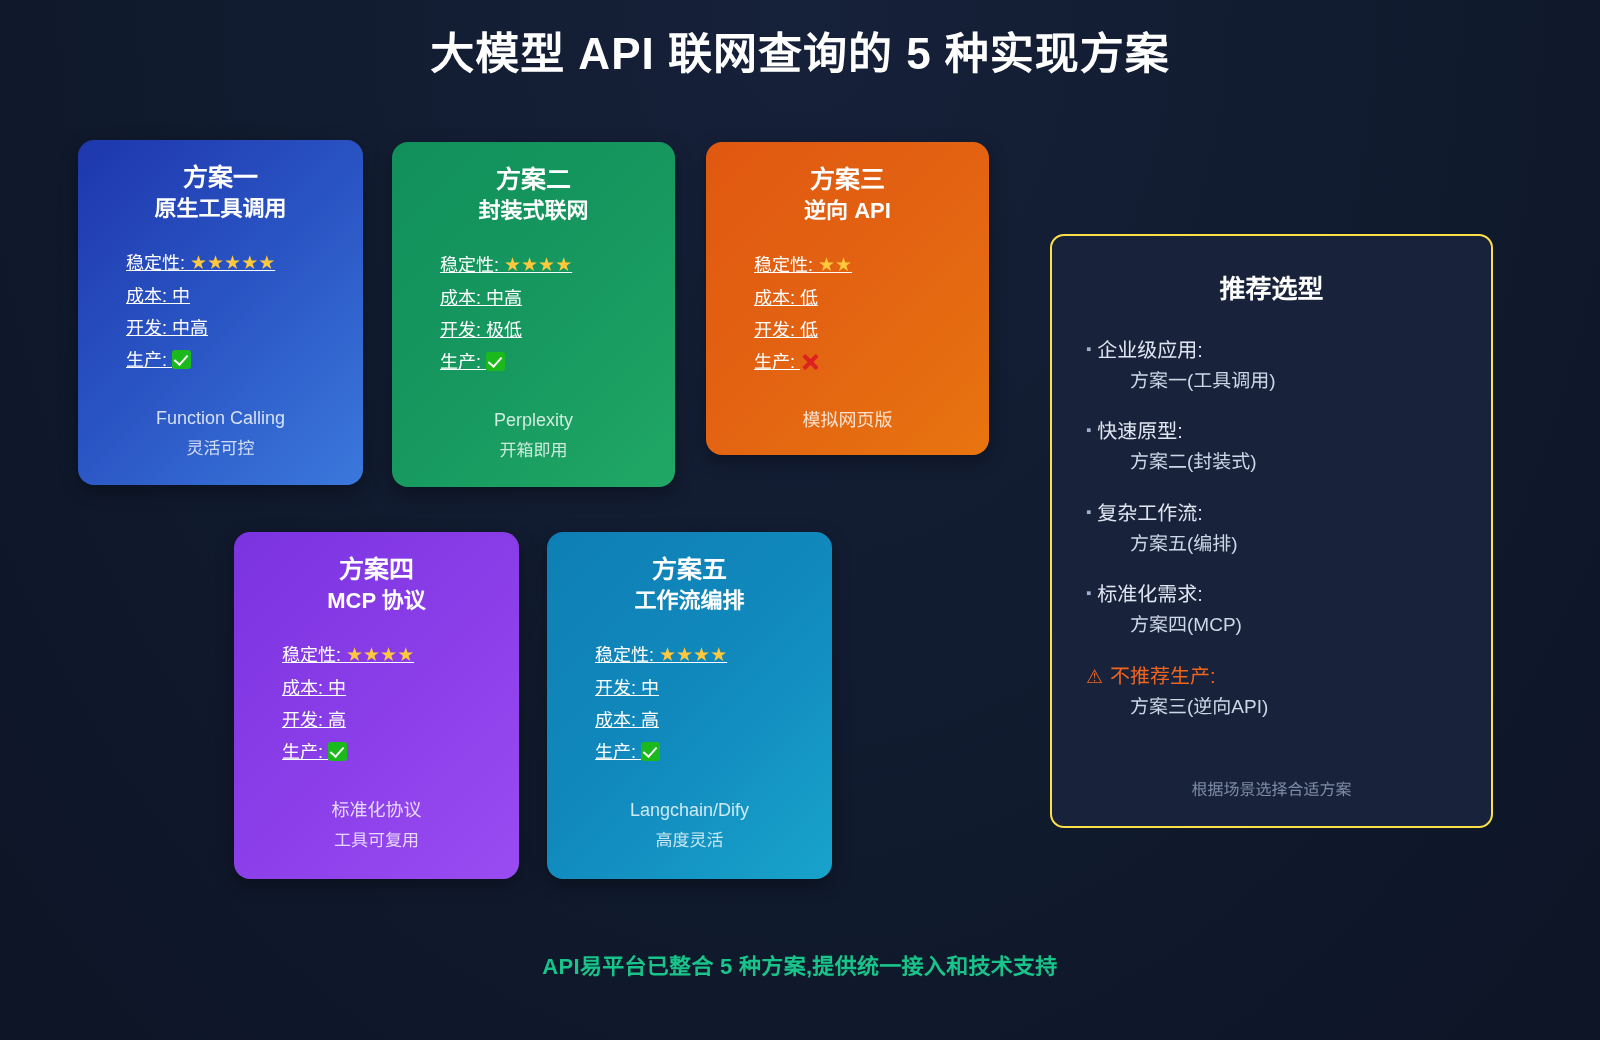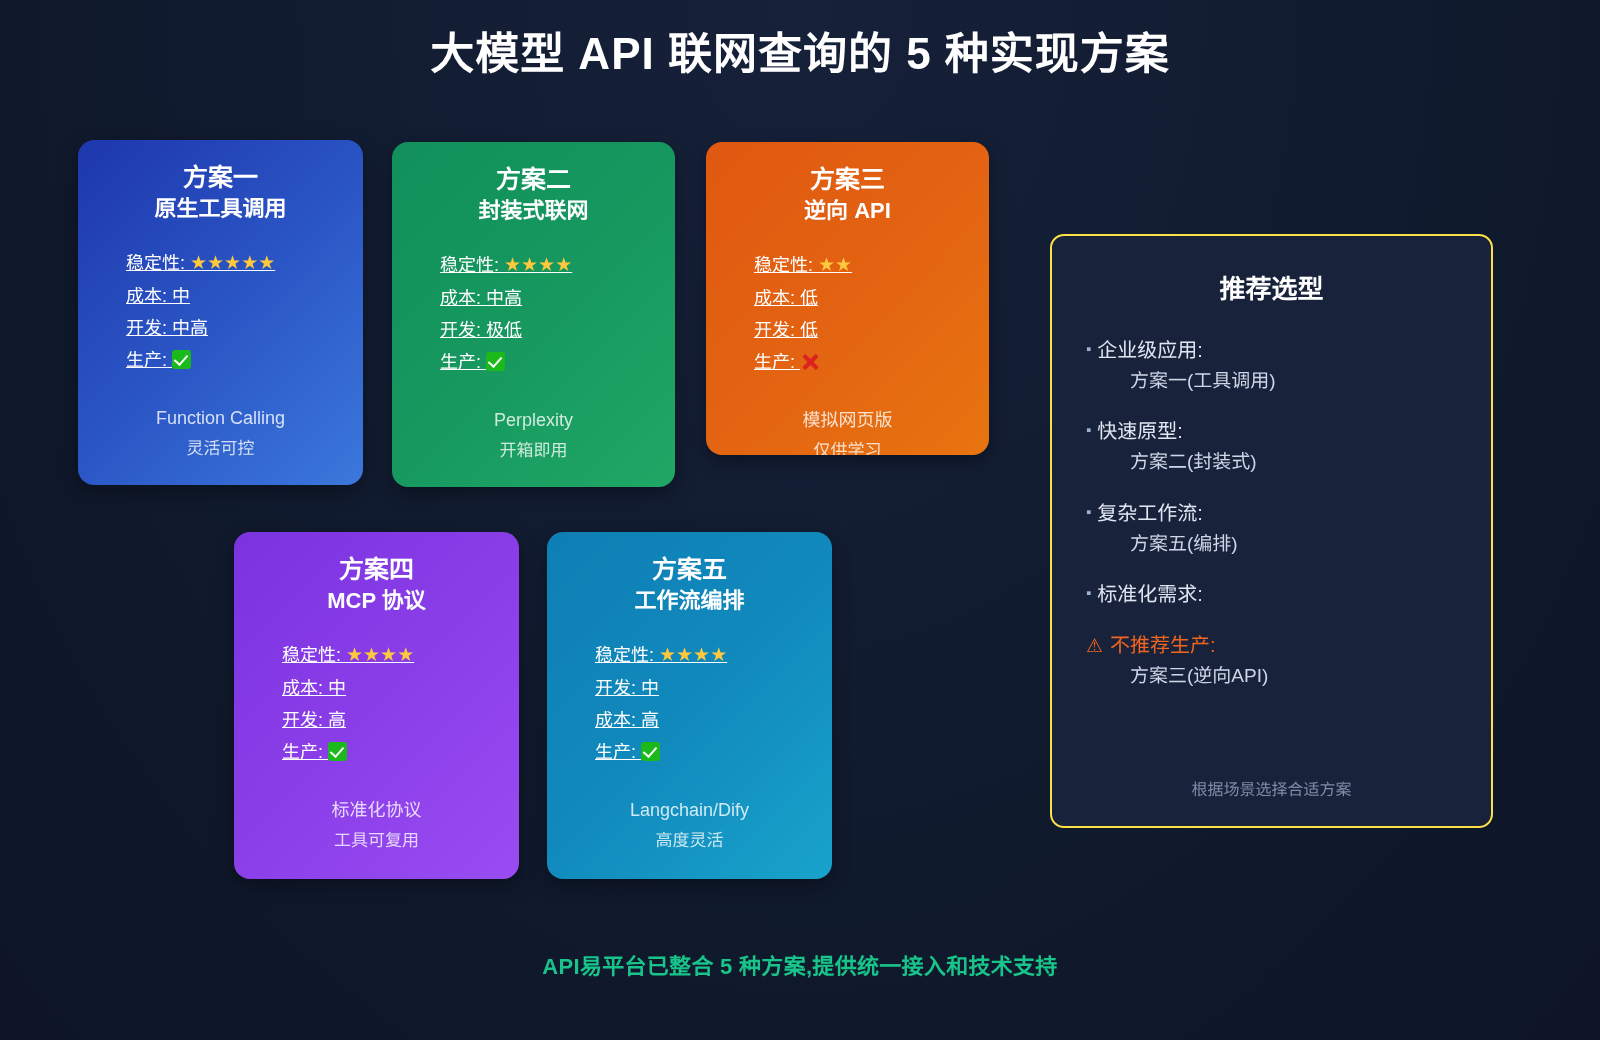--- a/index.html
+++ b/index.html
@@ -287,21 +287,20 @@
           <span class="stars">★★</span></span>
         <span class="spec-row"><span>成本:</span>
           <span>低</span></span>
         <span class="spec-row"><span>开发:</span>
           <span>低</span></span>
         <span class="spec-row"><span>生产:</span>
           <span class="mark-no"></span></span>
       </div>
       <div class="card-footer">
         <div class="card-tech">模拟网页版</div>
-        <div class="card-note">仅供学习</div>
       </div>
     </div>
 
     <div class="card" id="card-3">
       <div class="card-title">方案四</div>
       <div class="card-subtitle">MCP 协议</div>
       <div class="spec-list">
         <span class="spec-row"><span>稳定性:</span>
           <span class="stars">★★★★</span></span>
         <span class="spec-row"><span>成本:</span>
@@ -351,20 +350,21 @@
       <div class="rec-value">方案二(封装式)</div>
     </div>
 
     <div class="rec-group">
       <div class="rec-head"><span class="rec-bullet">▪</span><span>复杂工作流:</span></div>
       <div class="rec-value">方案五(编排)</div>
     </div>
 
     <div class="rec-group">
       <div class="rec-head"><span class="rec-bullet">▪</span><span>标准化需求:</span></div>
+      <div class="rec-value">方案四(MCP)</div>
     </div>
 
     <div class="rec-group">
       <div class="rec-head warn"><span class="warn-icon">⚠</span><span>不推荐生产:</span></div>
       <div class="rec-value">方案三(逆向API)</div>
     </div>
 
     <div class="panel-hint">根据场景选择合适方案</div>
   </div>
 

